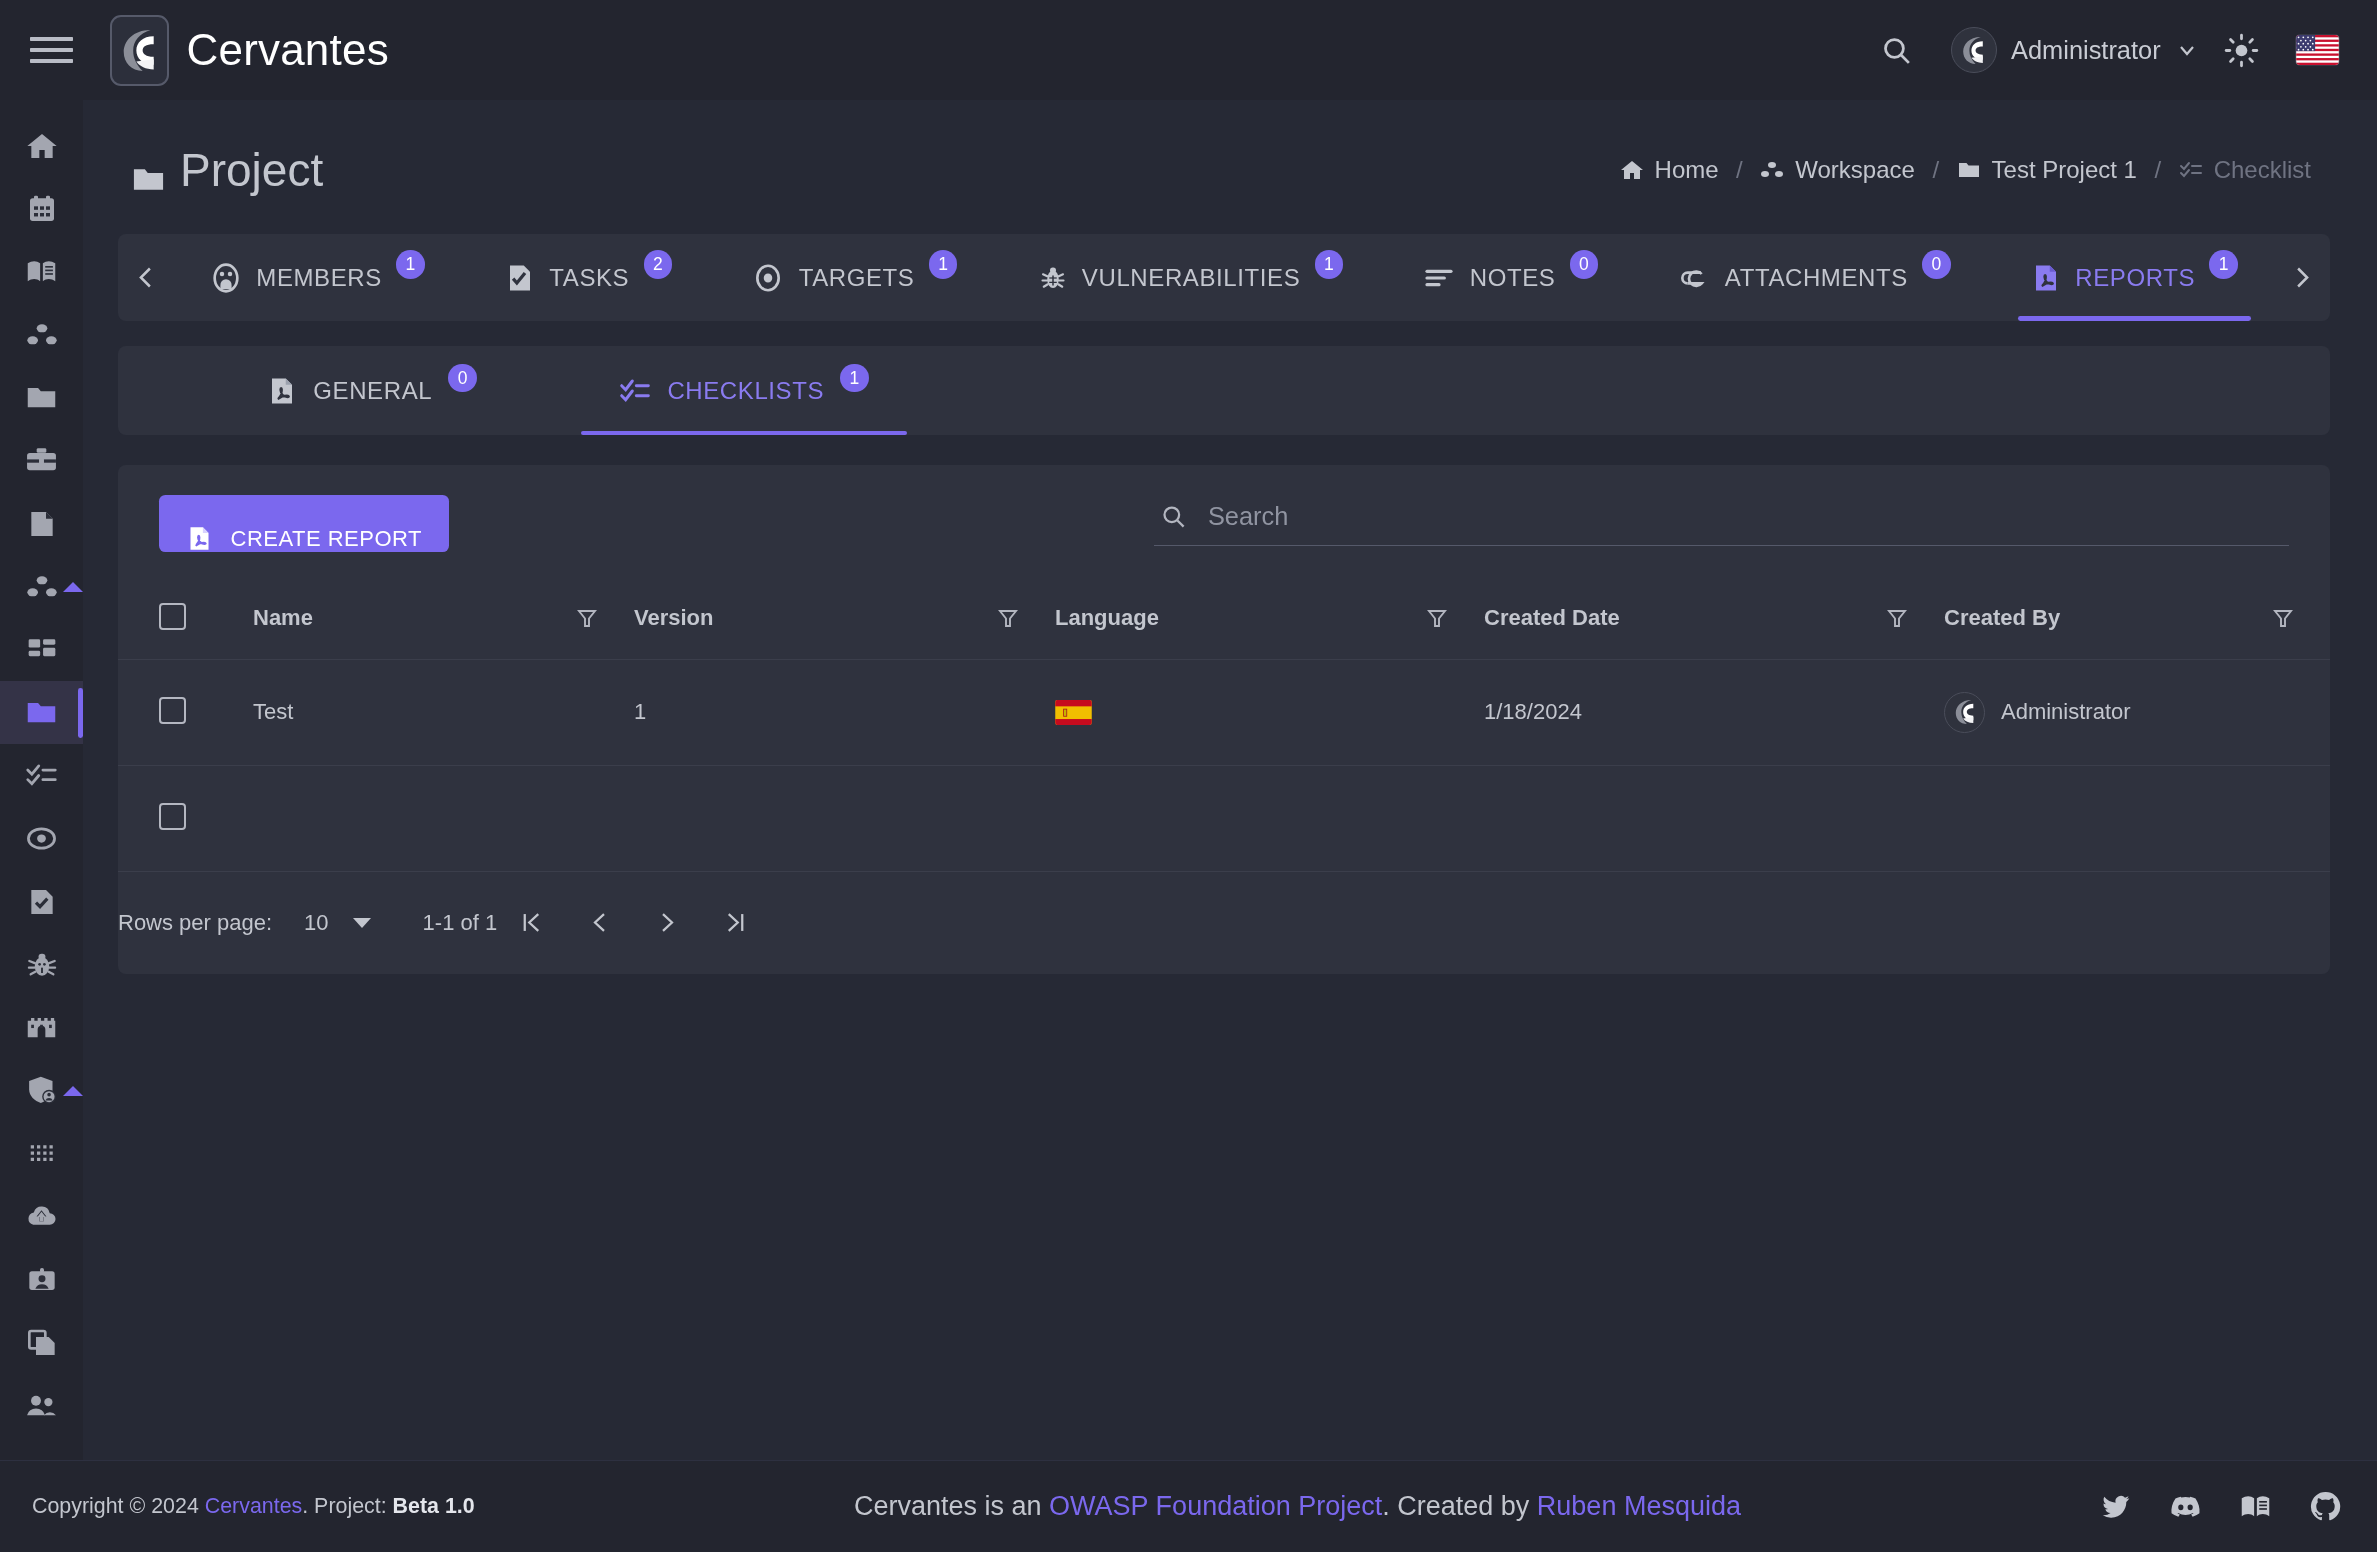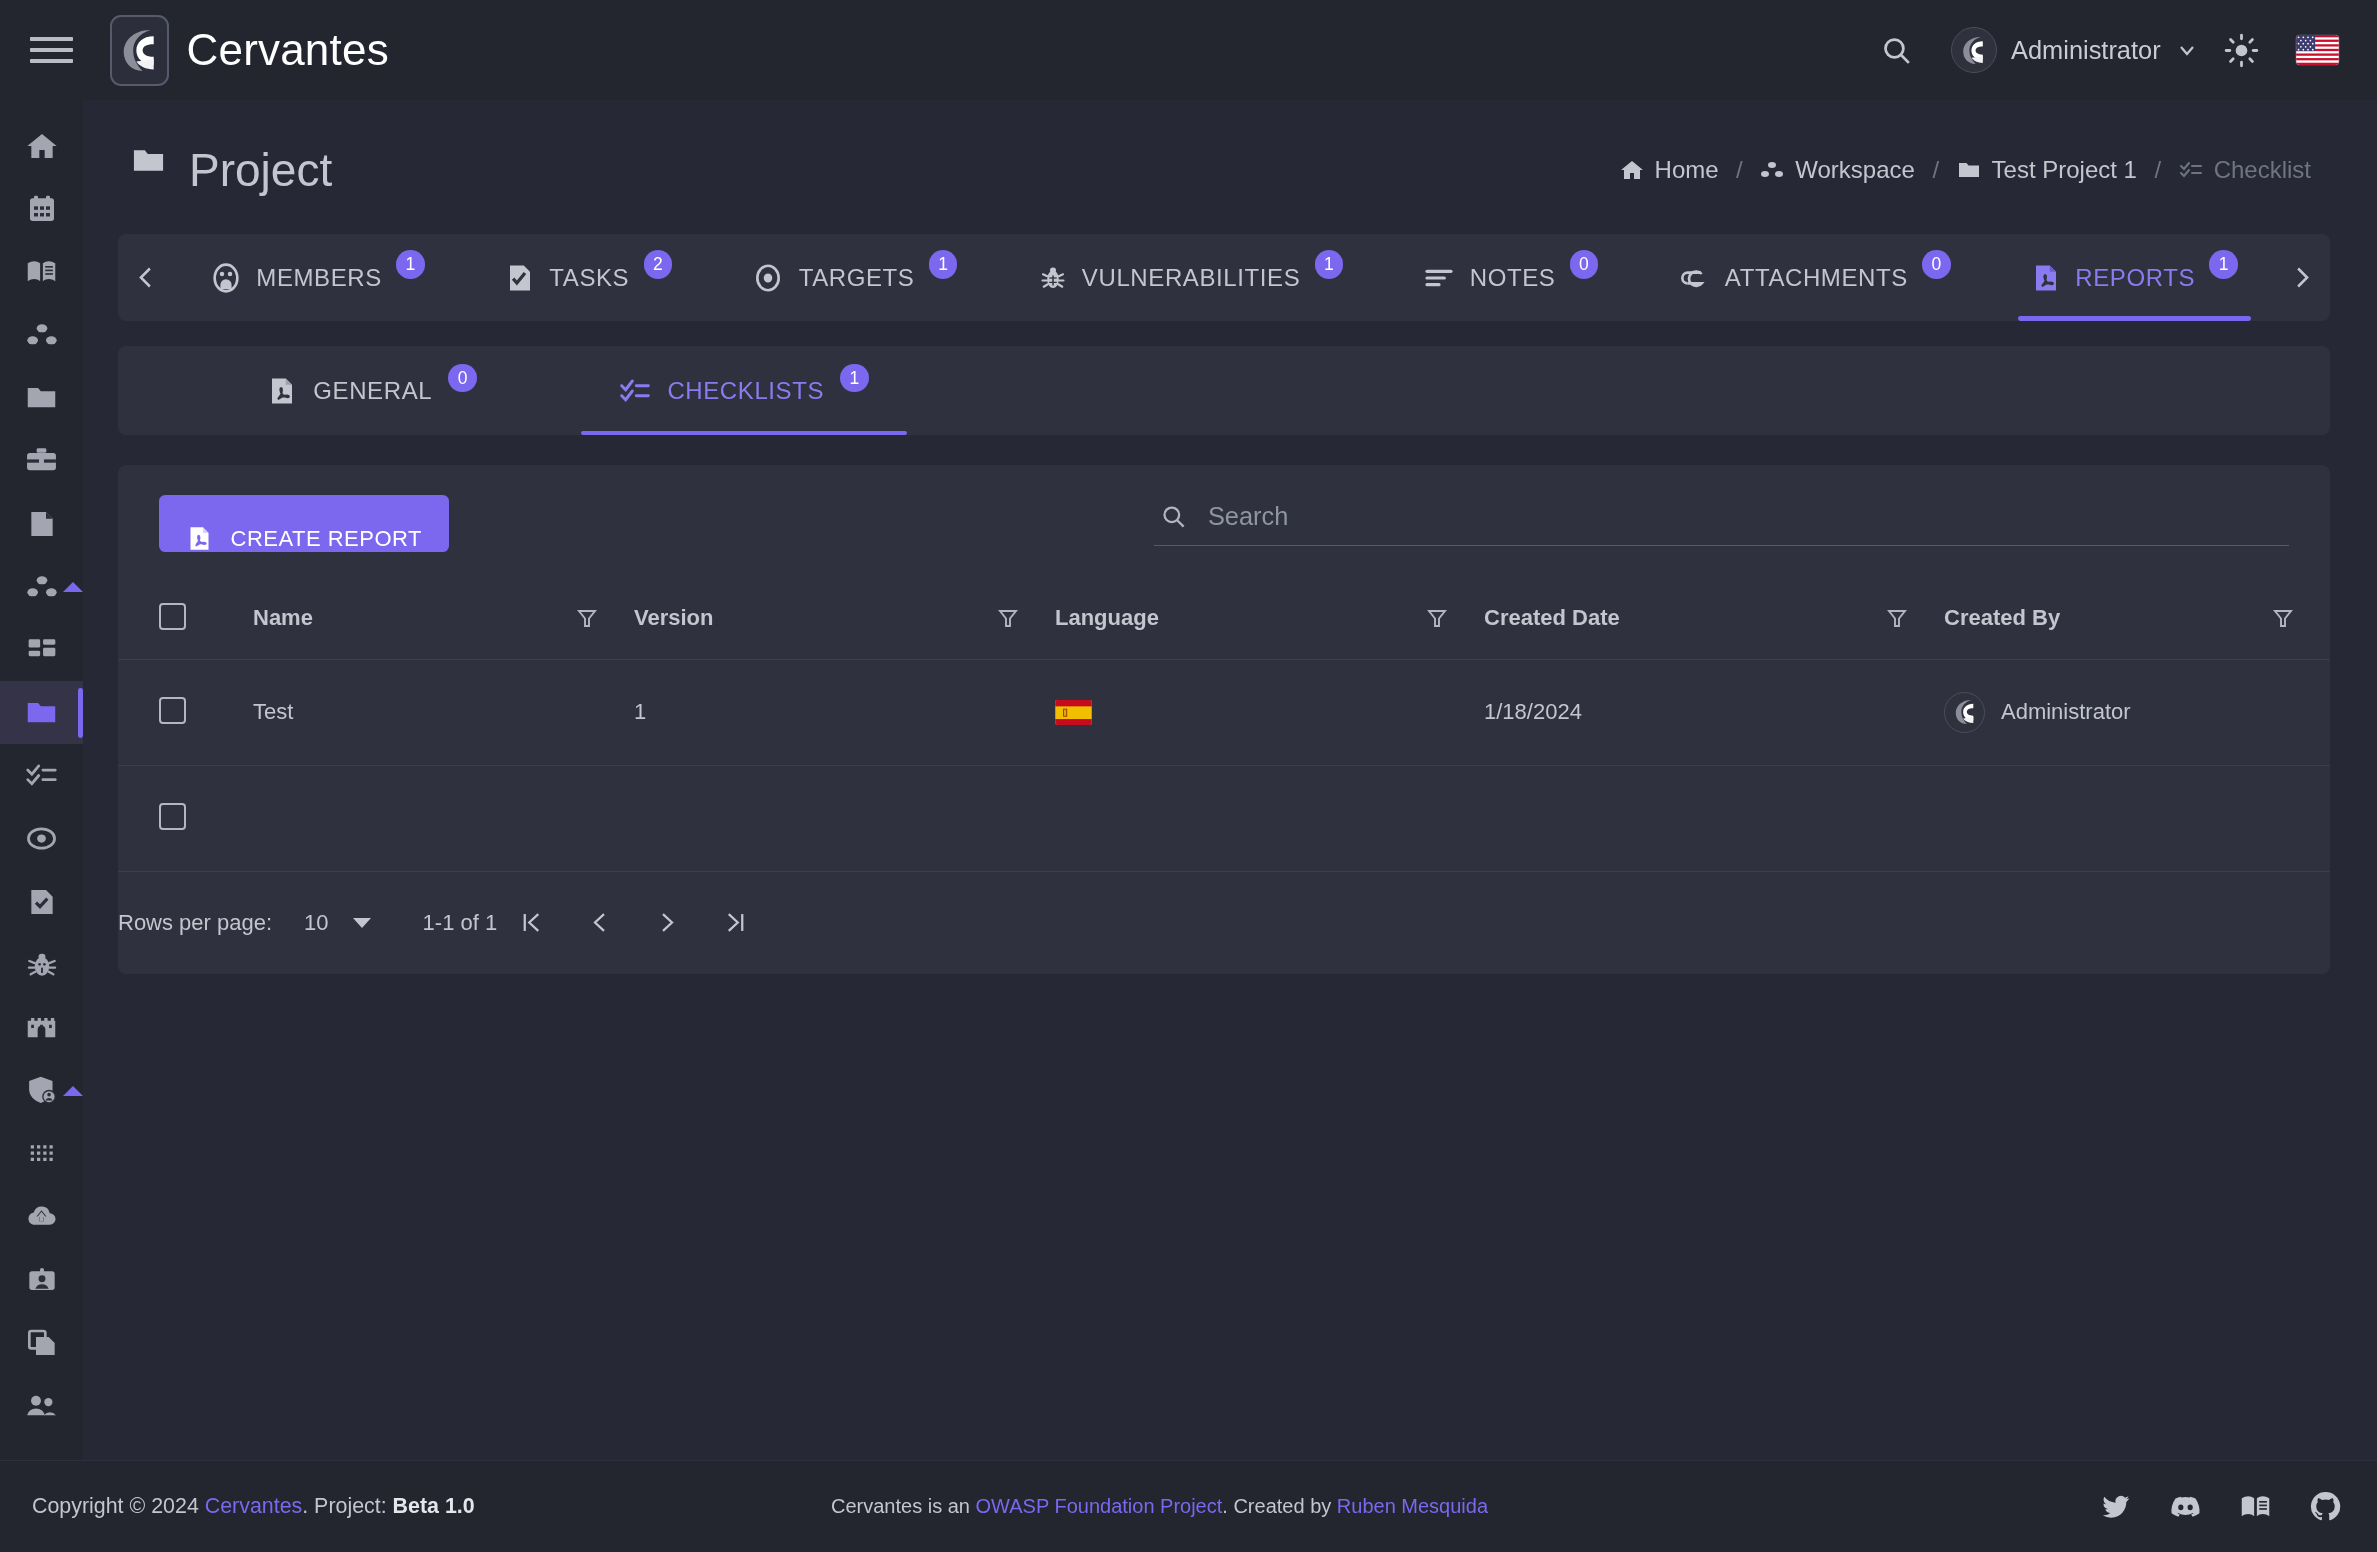--- a/index.html
+++ b/index.html
@@ -79,21 +79,21 @@
   
   .main {
     position: absolute; left: 83px; top: 100px;
     width: 2295px; height: 1360px;
     background: #262935;
     overflow: hidden;
   }
   .page-head {
     display: flex; align-items: center; padding: 43px 67px 0 48px;
   }
-  .page-title { display: flex; align-items: flex-start; gap: 23px; }
+  .page-title { display: flex; align-items: flex-end; gap: 14px; }
   .page-title-text { font-size: 46px; color: #c3c6ce; font-weight: 400; }
 
   .breadcrumb { margin-left: auto; display: flex; align-items: center; gap: 0; }
   .bc-item { display: flex; align-items: center; gap: 11px; font-size: 24px; color: #c3c6ce; cursor: pointer; }
   .bc-item.muted { color: #6f7382; cursor: default; }
   .bc-sep { color: #6f7382; font-size: 24px; margin: 0 17.5px; }
 
   
   .panel {
     margin: 37px 48px 0 35px;
@@ -203,21 +203,21 @@
   }
   .pg-btn:first-of-type { margin-left: 24px; }
 
   
   .footer {
     position: absolute; left: 0; bottom: 0; width: 2377px; height: 92px;
     background: #23252f; display: flex; align-items: center;
     border-top: 0.8px solid #2d3040; z-index: 25;
   }
   .footer-left { margin-left: 32px; font-size: 21.4px; color: #c3c6ce; }
-  .footer-center { position: absolute; left: 831px; font-size: 20px; color: #c3c6ce; }
+  .footer-center { position: absolute; left: 854px; font-size: 27px; color: #c3c6ce; }
   .lk { color: #7b68ee; }
   .bold { font-weight: bold; color: #e4e6ec; }
   .footer-right { margin-left: auto; margin-right: 35px; display: flex; align-items: center; gap: 37px; }
   .f-icon { cursor: pointer; display: flex; align-items: center; justify-content: center; }
 
   svg { display: block; }
 </style>
 </head>
 <body>
 

